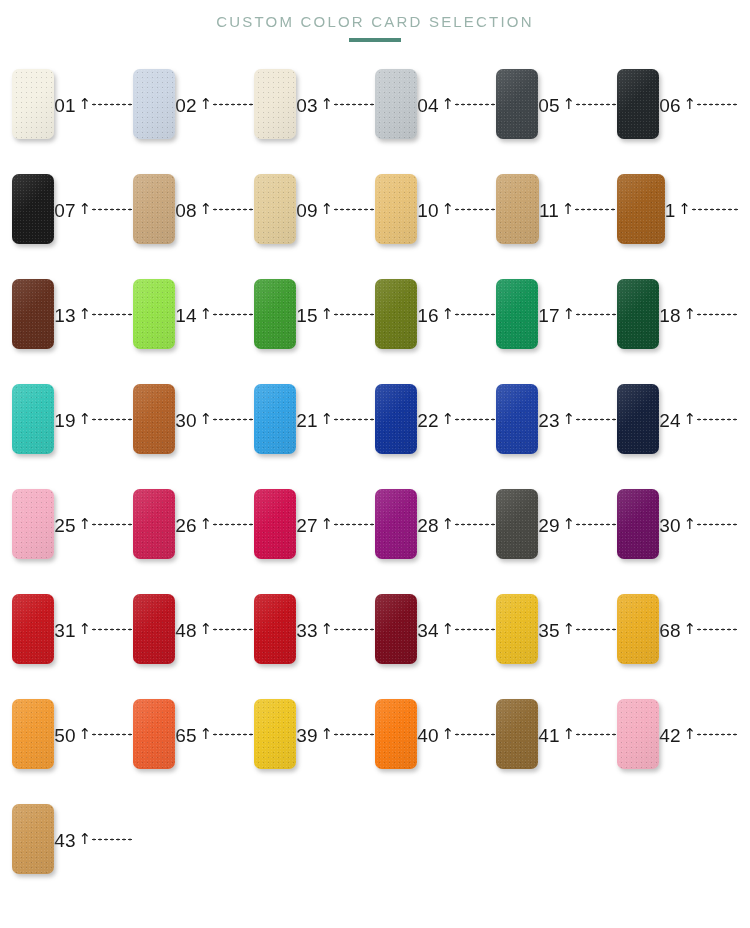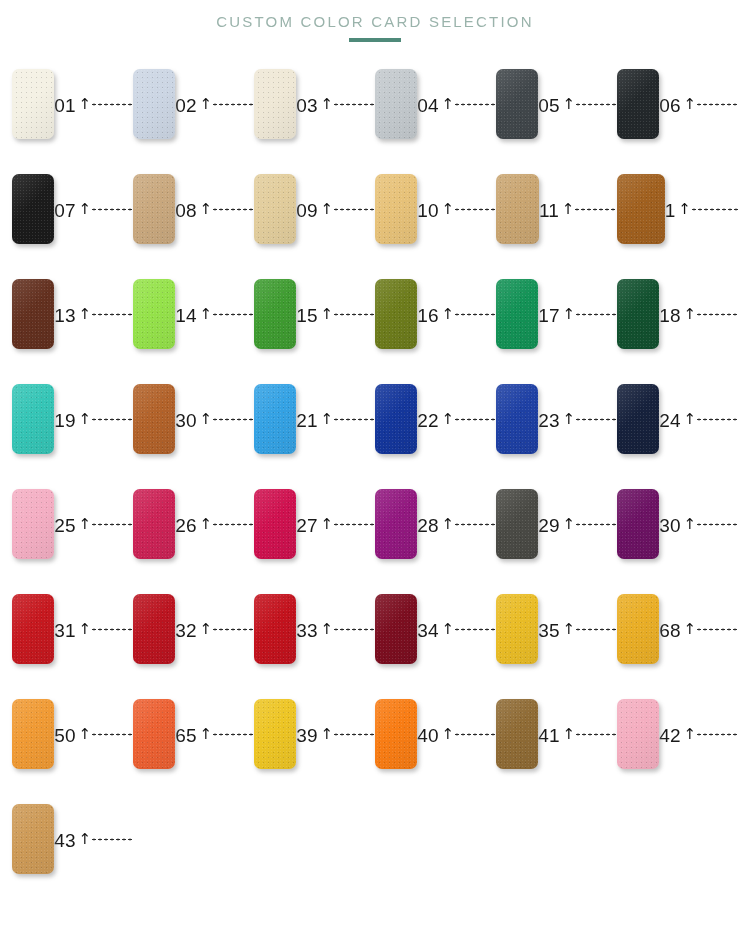--- a/index.html
+++ b/index.html
@@ -372,21 +372,21 @@
       <div class="chip" style="background: rgb(198, 24, 31);"></div>
       <div class="chip-caption">
         <span class="chip-number">31</span>
         <span class="chip-arrow">↑</span>
       </div>
       <div class="dotted-rule"></div>
     </div>
     <div class="swatch-cell">
       <div class="chip" style="background: rgb(187, 20, 32);"></div>
       <div class="chip-caption">
-        <span class="chip-number">32</span>
+        <span class="chip-number">48</span>
         <span class="chip-arrow">↑</span>
       </div>
       <div class="dotted-rule"></div>
     </div>
     <div class="swatch-cell">
       <div class="chip" style="background: rgb(195, 18, 29);"></div>
       <div class="chip-caption">
         <span class="chip-number">33</span>
         <span class="chip-arrow">↑</span>
       </div>

